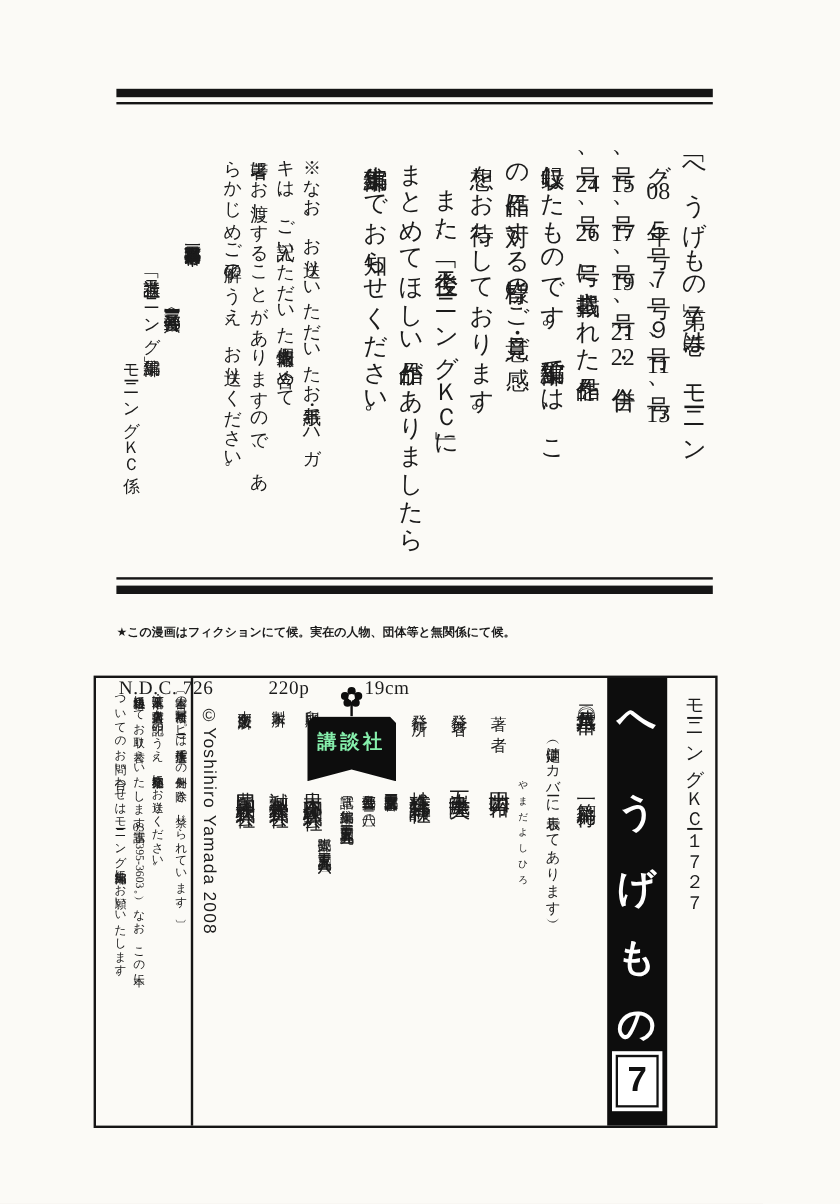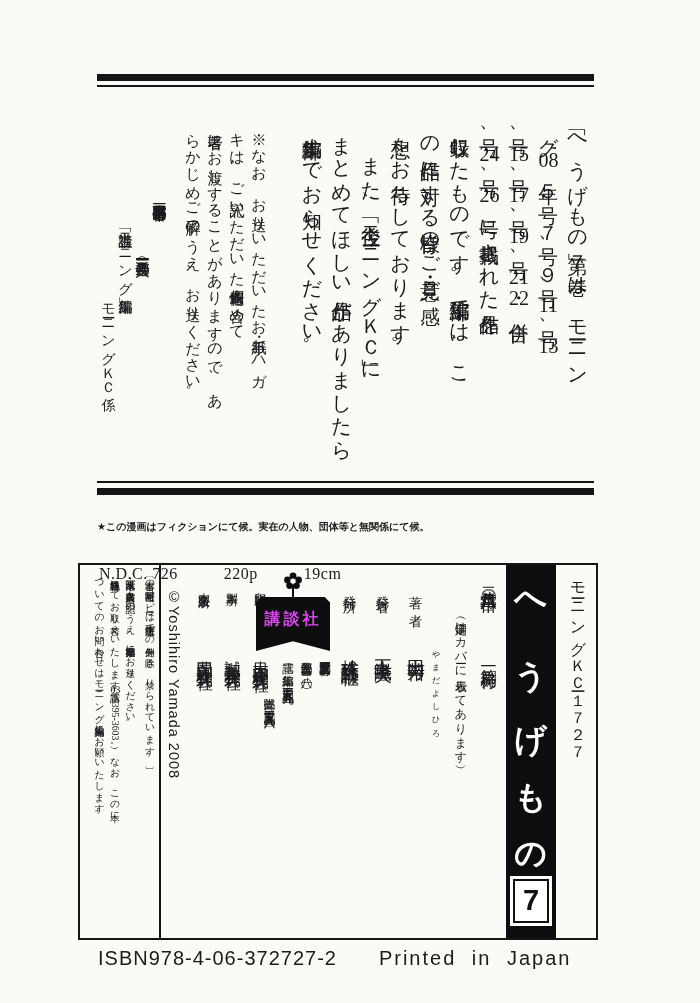--- a/index.html
+++ b/index.html
@@ -28,21 +28,21 @@
   .kc-code{top:6px;left:487px;font-size:15.5px;letter-spacing:1.5px;}
   .date-col{top:10px;right:97px;font-size:16.5px;letter-spacing:1px;}
   .price-col{top:10px;right:127px;font-size:12px;letter-spacing:0.5px;}
   .credit-labels{top:20px;right:164px;line-height:33px;font-size:13.5px;letter-spacing:2px;}
   .credit-names{top:80px;right:164px;line-height:33px;font-size:18px;letter-spacing:1.5px;}
   .furigana{top:80px;right:156px;font-size:8px;letter-spacing:4px;}
   .logo{left:176px;top:6px;width:74px;height:86px;text-align:center;}
   .logo-flower{height:26px;line-height:26px;}
   .logo-shape{width:74px;height:54px;background:#0d0d0d;position:relative;
               clip-path:polygon(0 10%,7% 0,93% 0,100% 10%,100% 100%,50% 82%,0 100%);}
-  .logo-text{color:#d946ef;font-weight:bold;font-size:16px;letter-spacing:3px;line-height:44px;}
+  .logo-text{color:#86efac;font-weight:bold;font-size:16px;letter-spacing:3px;line-height:44px;}
   .pub-address{top:88px;right:262px;font-size:11.5px;line-height:18.5px;letter-spacing:0.4px;}
   .prod-labels{top:18px;right:322px;line-height:28px;font-size:12px;letter-spacing:1px;}
   .prod-names{top:82px;right:322px;line-height:28px;font-size:16.5px;letter-spacing:2px;}
   .copyright{top:24px;left:86px;font-family:"Liberation Sans","DejaVu Sans",sans-serif;font-size:14.5px;letter-spacing:1px;}
   .fineprint{top:8px;right:438px;line-height:15.5px;font-size:9.8px;letter-spacing:0px;}
   .fineprint .vcol:first-child{margin-left:4px;}
   
   .footer{left:98px;top:947px;font-family:"Liberation Sans","DejaVu Sans",sans-serif;font-size:20px;letter-spacing:1px;white-space:nowrap;}
   .footer .printed{margin-left:42px;letter-spacing:2px;word-spacing:8px;}
 </style>
@@ -151,17 +151,14 @@
     <div class="abs v date-col">二〇〇八年八月二十二日　　　　第一刷発行</div>
     <div class="abs v price-col">　　　（定価はカバーに表示してあります）</div>
 
     <div class="abs bar"></div>
     <div class="abs v bar-title">へうげもの</div>
     <div class="abs vol-box">7</div>
 
     <div class="abs v kc-code">モーニングＫＣー１７２７</div>
   </div>
 
-  <div class="abs footer">
-    <span>ISBN978-4-06-372727-2</span><span class="printed">Printed in Japan</span>
-  </div>
 
 </div>
 
 </body></html>

